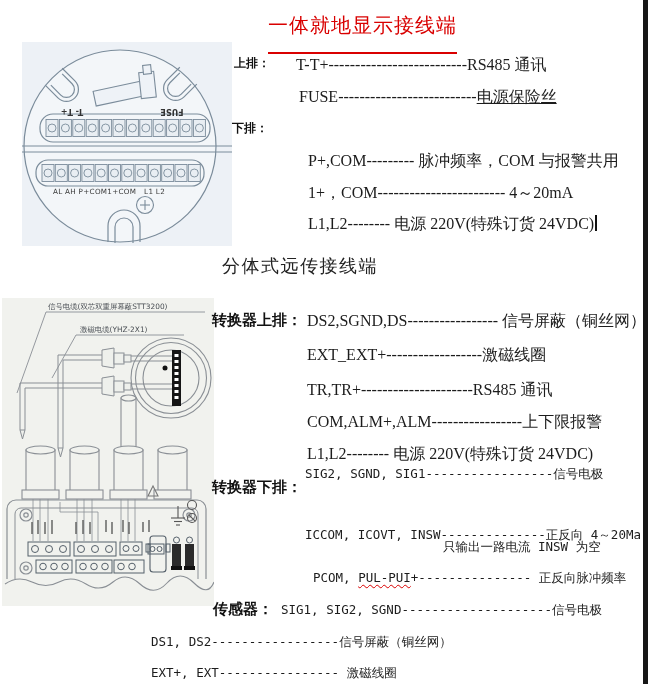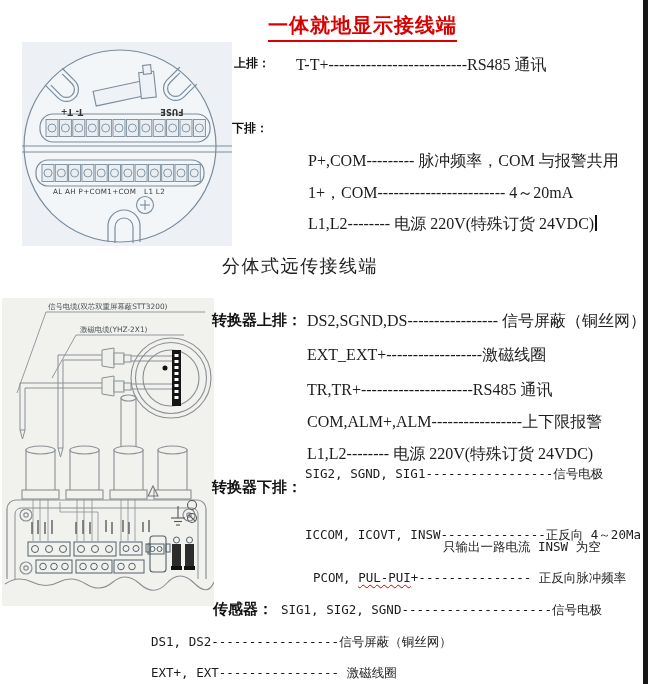--- a/index.html
+++ b/index.html
@@ -1,22 +1,22 @@
 <!DOCTYPE html>
 <html><head>
 <meta charset="utf-8">
 <style>
   html,body{margin:0;padding:0;background:#ffffff;}
   #page{position:relative;width:648px;height:684px;background:#ffffff;overflow:hidden;
         font-family:"Liberation Serif","DejaVu Serif",serif;color:#1c1c1c;}
   .ln{position:absolute;white-space:pre;font-size:16px;line-height:1.1;color:#1c1c1c;}
   .lbl{position:absolute;white-space:pre;font-size:12px;font-weight:bold;color:#111;}
   .mono{font-family:"DejaVu Sans Mono","Liberation Mono",monospace;font-size:12.5px;}
-  .title{position:absolute;left:268px;top:12px;font-size:20px;font-weight:bold;
-         color:#d90000;letter-spacing:1px;border-bottom:2px solid #d90000;padding-bottom:1px;}
+  .title{position:absolute;left:268px;top:12px;font-size:20px;font-weight:normal;
+         color:#d90000;letter-spacing:1px;border-bottom:2px solid #d90000;padding-bottom:13px;}
   .h2{position:absolute;left:222px;top:254px;font-size:18px;letter-spacing:1.5px;color:#222;}
   .u{text-decoration:underline;}
   .wavy{text-decoration:underline wavy #d90000 1px;text-underline-offset:2px;}
   .cursor{display:inline-block;width:1.5px;height:16px;background:#111;vertical-align:-2px;margin-left:1px;}
   .rightbar{position:absolute;right:0;top:0;width:5px;height:684px;background:#161616;}
   svg{position:absolute;}
   svg text{font-family:"DejaVu Sans","Liberation Sans",sans-serif;}
 </style>
 </head>
 <body>
@@ -259,20 +259,21 @@
     </g>
 
     <rect x="0" y="281" width="212" height="27" fill="#f1f2ee"></rect>
     <path d="M3,286 q13,-9 27,-2 t27,0 t27,2 t27,-2 t27,2 t27,-1 t27,0 t20,-1" fill="none" stroke="#8a8f95" stroke-width="1.1"></path>
   </svg>
 
   <div class="title">一体就地显示接线端</div>
 
   <div class="lbl" style="left:234px;top:55px">上排：</div>
   <div class="ln" style="left:296px;top:56px">T-T+--------------------------RS485 通讯</div>
+  <div class="ln" style="left:299px;top:88px"><span>FUSE--------------------------</span><span class="u">电源保险丝</span></div>
   <div class="lbl" style="left:232px;top:120px">下排：</div>
   <div class="ln" style="left:308px;top:152px">P+,COM--------- 脉冲频率，COM 与报警共用</div>
   <div class="ln" style="left:308px;top:184px">1+，COM------------------------ 4～20mA</div>
   <div class="ln" style="left:308px;top:215px"><span>L1,L2-------- 电源 220V(特殊订货 24VDC)</span><span class="cursor"></span></div>
 
   <div class="h2">分体式远传接线端</div>
 
   <div class="lbl" style="left:212px;top:311px;font-size:15px">转换器上排：</div>
   <div class="ln" style="left:307px;top:312px">DS2,SGND,DS----------------- 信号屏蔽（铜丝网）</div>
   <div class="ln" style="left:307px;top:346px">EXT_EXT+------------------激磁线圈</div>

